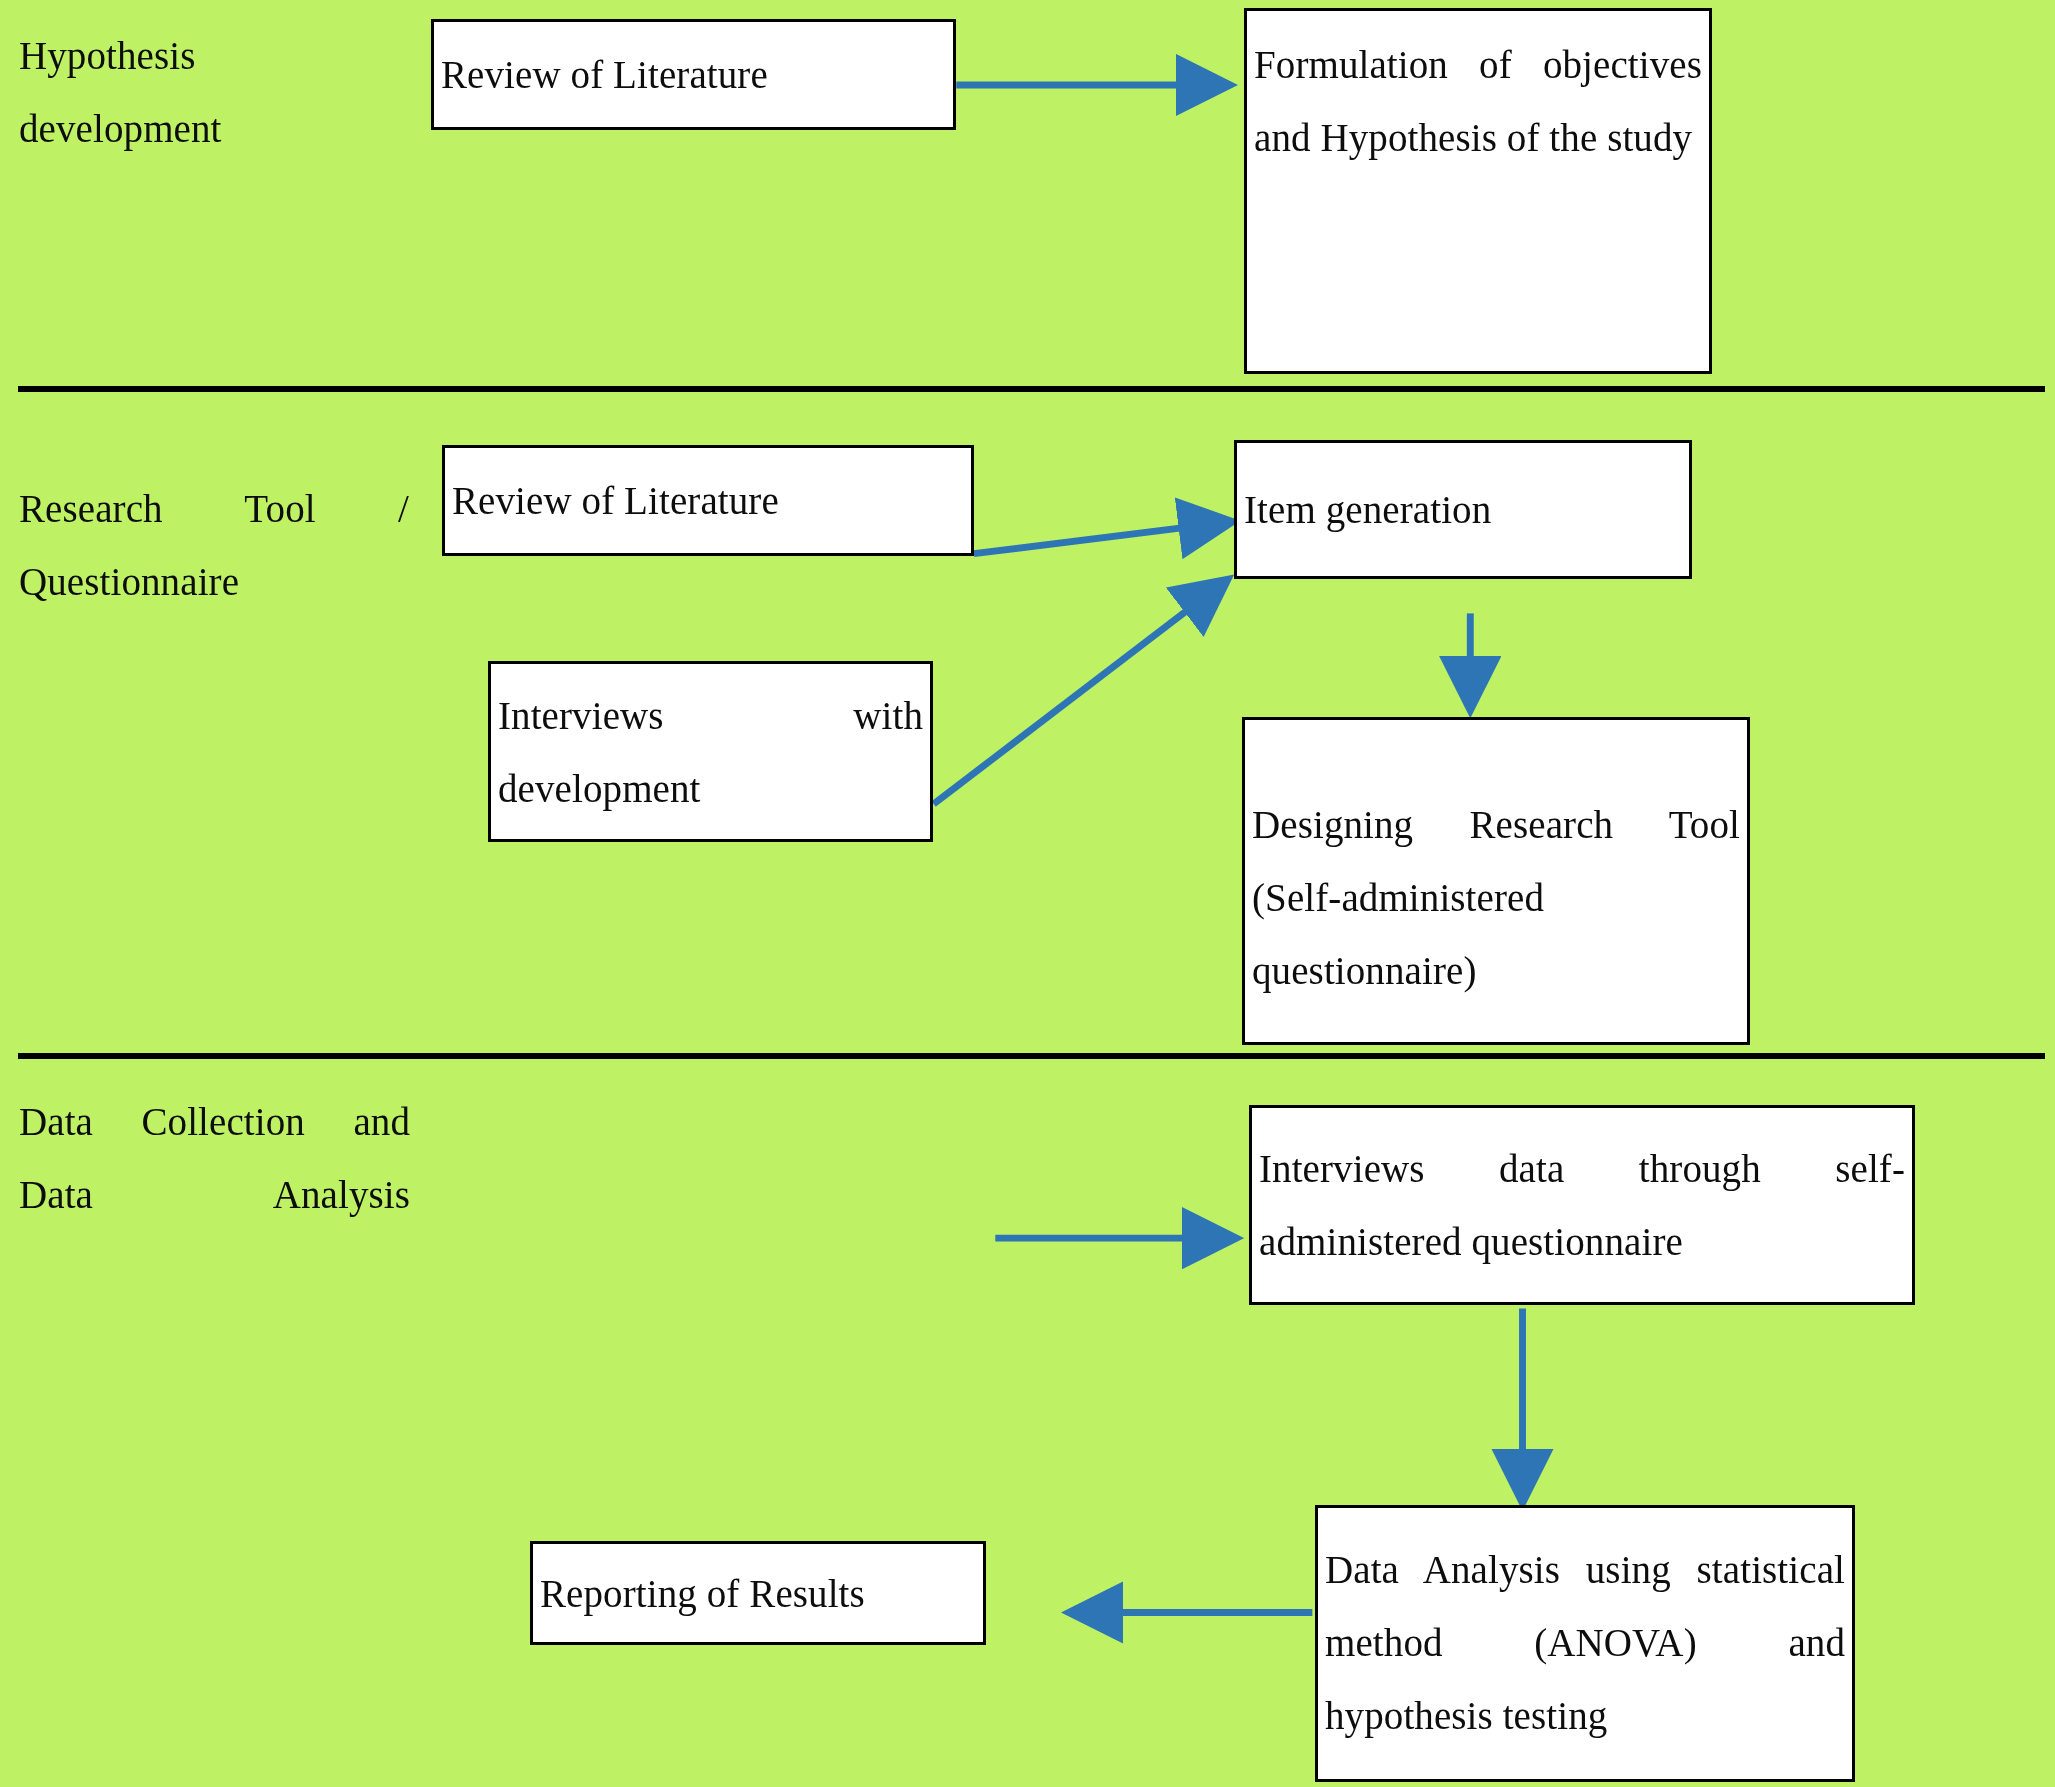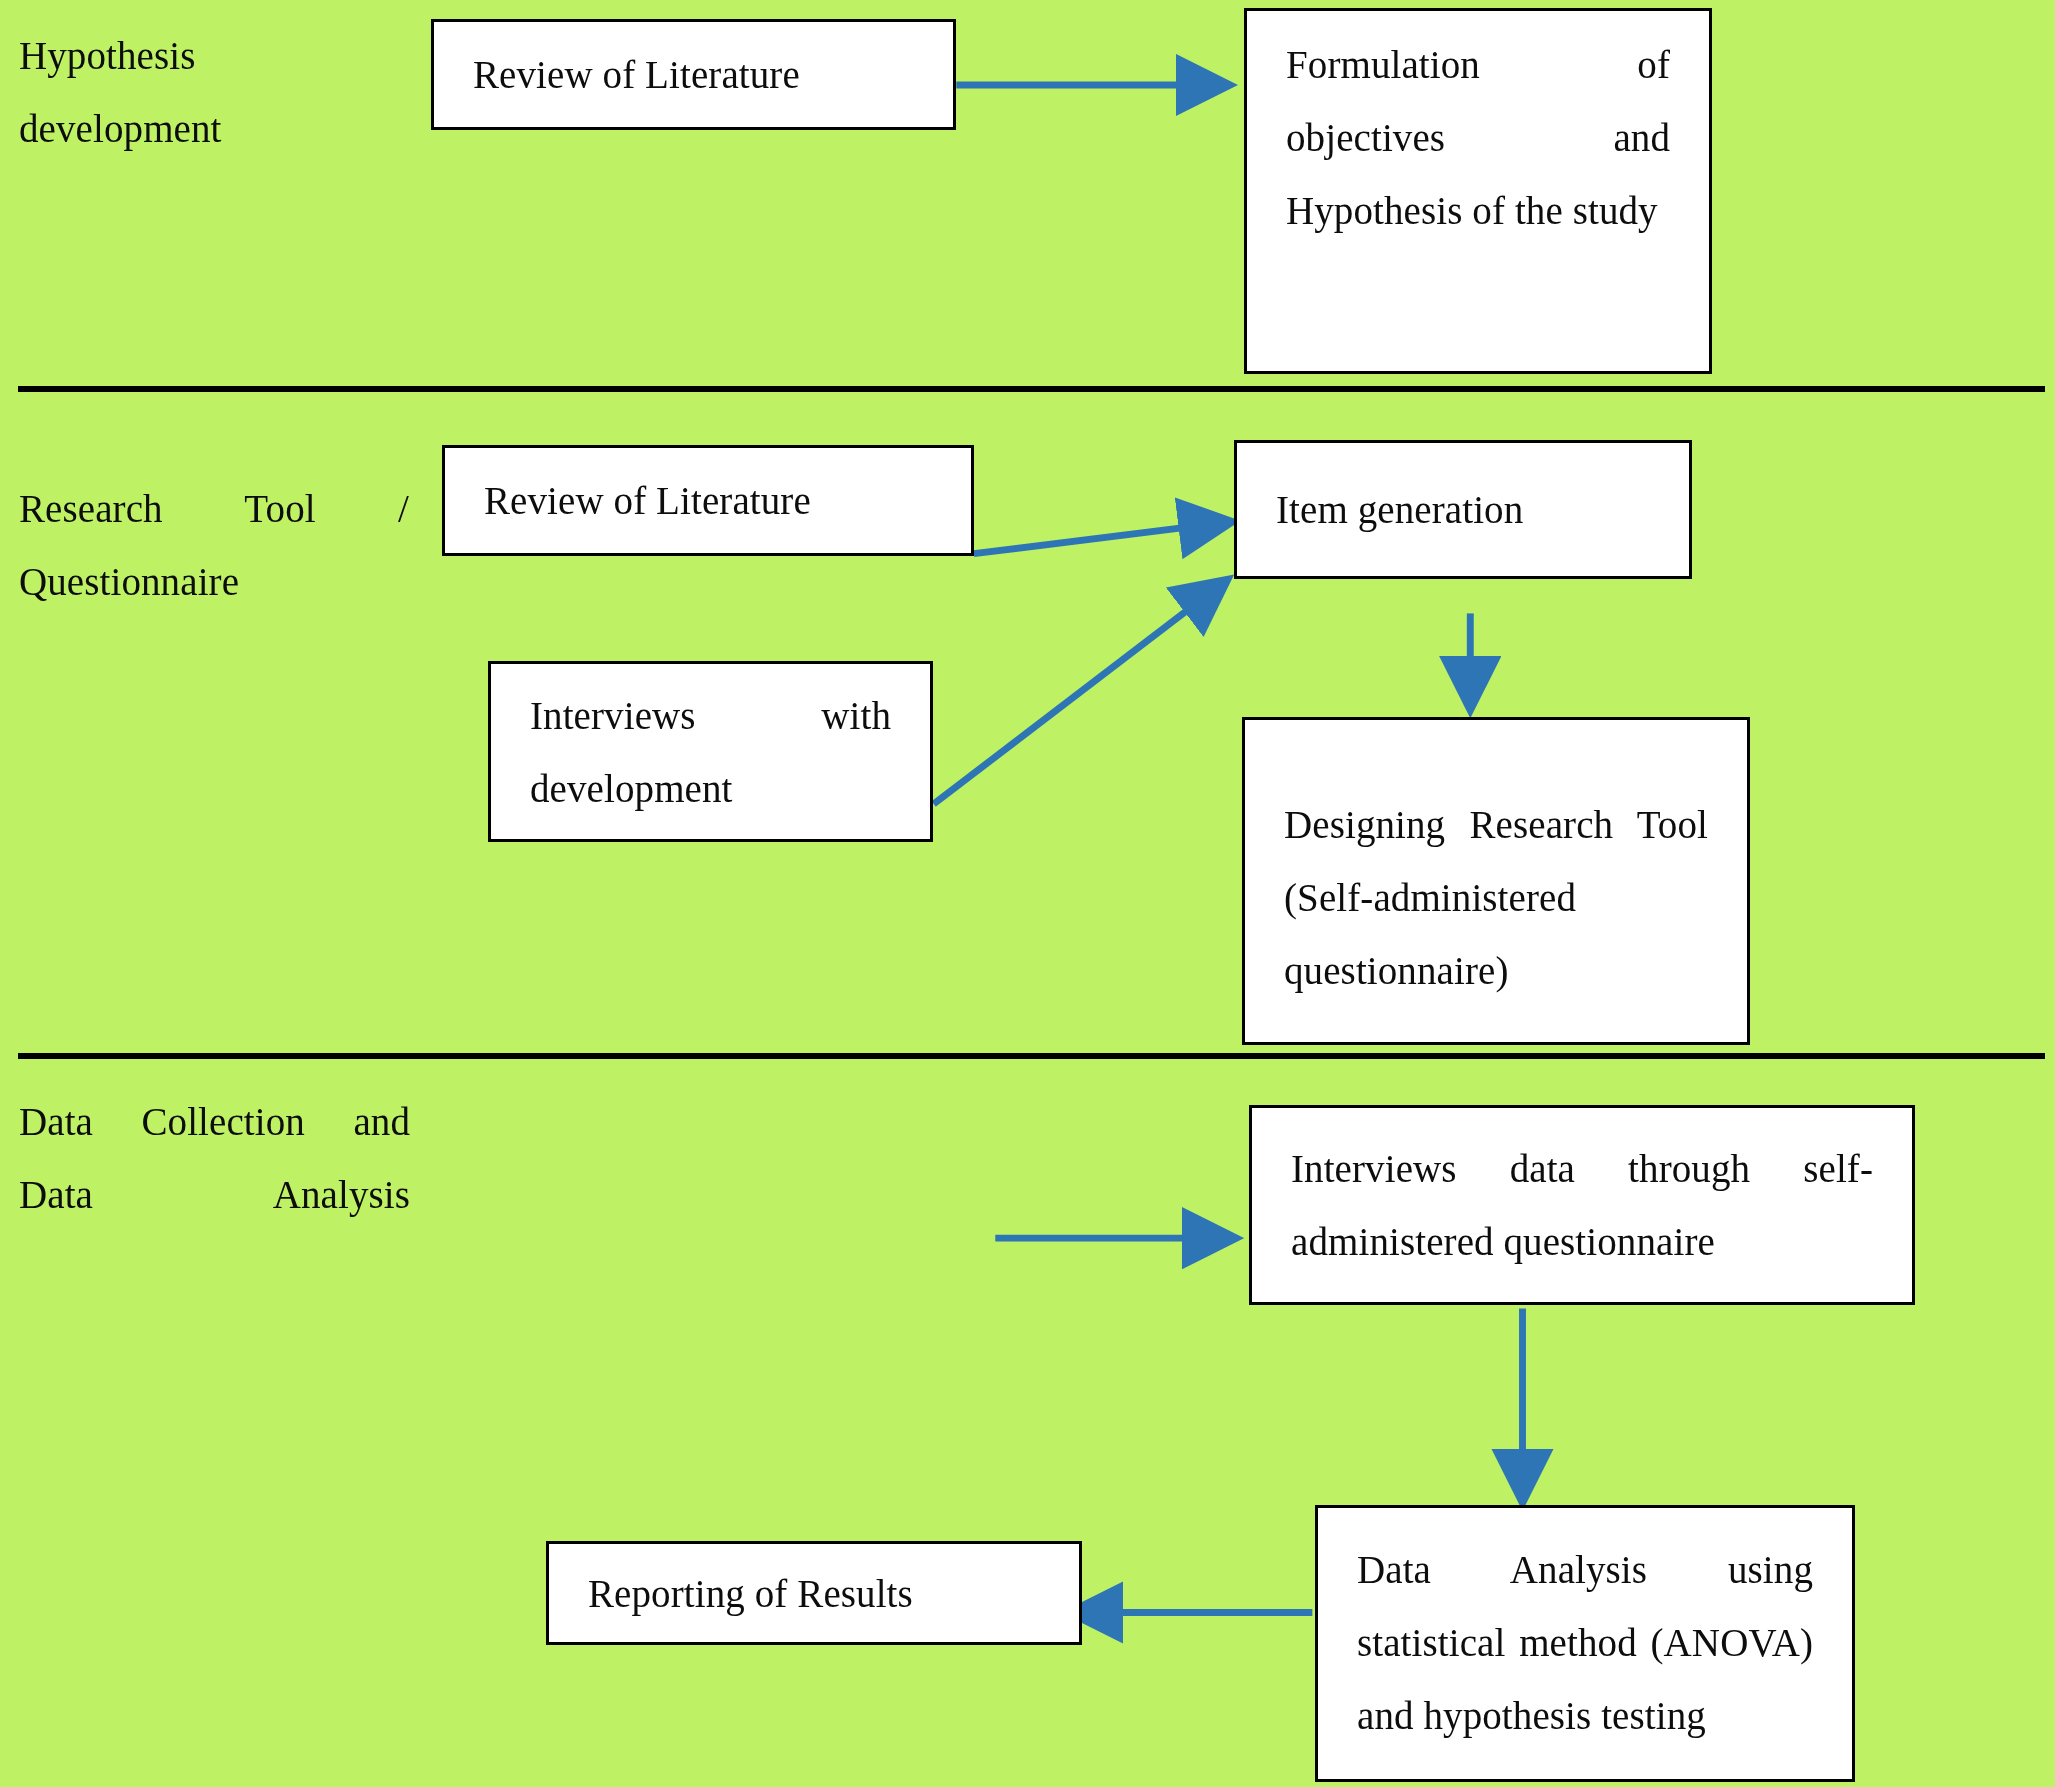--- a/index.html
+++ b/index.html
@@ -35,21 +35,21 @@
     position:absolute;
     box-sizing:border-box;
     border:3.1px solid #000000;
     background:#ffffff;
     display:flex;
     align-items:center;
     overflow:hidden;
   }
   .box .txt{
     width:100%;
-    padding:0 39px;
+    padding:0 7px;
     font-size:39px;
     line-height:73px;
     color:#0d0d0d;
     text-align:justify;
     text-align-last:justify;
     letter-spacing:0.1px;
   }
   .box .txt.left{
     text-align:left;
     text-align-last:left;
@@ -150,18 +150,18 @@
 
 
   <div class="box" style="left:1249px; top:1105px; width:666px; height:200px;">
     <div class="txt lastleft">Interviews data through self-administered questionnaire</div>
   </div>
 
   <div class="box" style="left:1315px; top:1505px; width:540px; height:277px; align-items:flex-start; padding-top:25px;">
     <div class="txt lastleft">Data Analysis using statistical method (ANOVA) and hypothesis testing</div>
   </div>
 
-  <div class="box" style="left:530px; top:1541px; width:536px; height:104px;margin-left:16px;">
+  <div class="box" style="left:530px; top:1541px; width:456px; height:104px;">
     <div class="txt left">Reporting of Results</div>
   </div>
 
 </div>
 
 
 </body></html>

